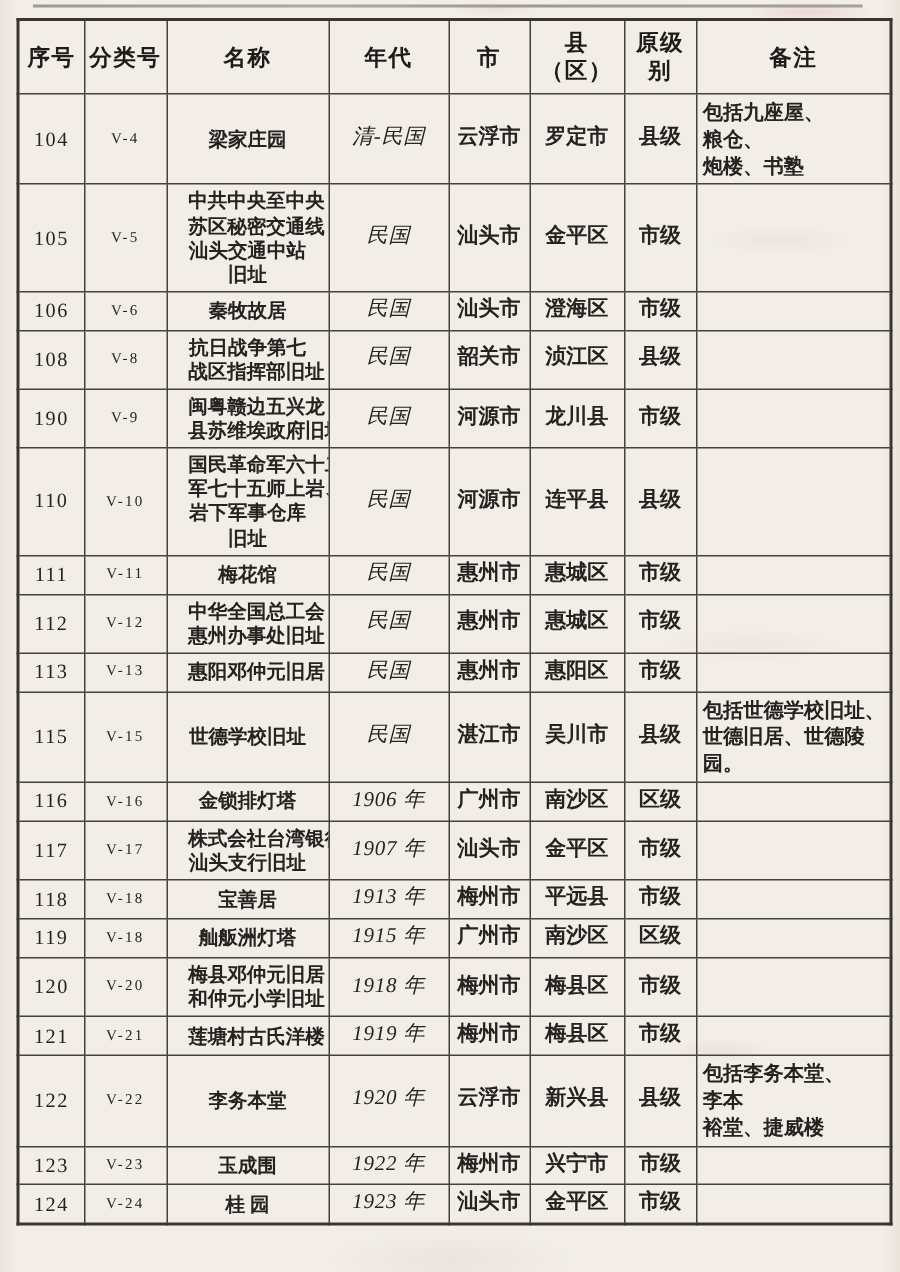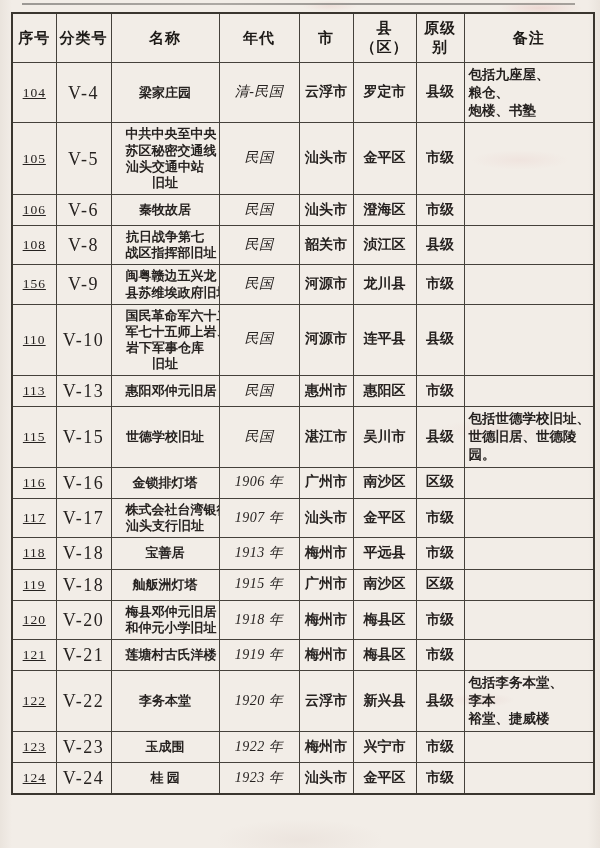--- a/index.html
+++ b/index.html
@@ -36,22 +36,22 @@
   .doc-table th {
     font-family: "Liberation Sans", sans-serif;
     font-weight: bold; font-size: 15px;
     padding: 5px 0; text-align: center;
     letter-spacing: 1px; color: #1e1b18;
   }
   .doc-table td {
     font-size: 14px; text-align: center; vertical-align: middle;
     padding: 3px 2px; line-height: 1.35; color: #262220;
   }
-  td.c-no       { letter-spacing: 1px; font-size: 13.5px; text-decoration: underline; }
-  td.c-class_no { letter-spacing: 1.5px; font-size: 18px; }
+  td.c-no       { letter-spacing: 1px; font-size: 13.5px; }
+  td.c-class_no { letter-spacing: 1.5px; font-size: 10px; }
   td.c-name {
     font-size: 13px; line-height: 1.24;
     white-space: pre-line; word-break: keep-all;
     padding: 3px 14px; font-weight: 600;
   }
   td.c-era  { letter-spacing: 0.5px; font-style: italic; }
   td.c-city, td.c-county, td.c-level { font-weight: 600; }
   td.c-note {
     font-size: 13.5px; line-height: 1.32; text-align: left;
     padding: 3px 4px; white-space: pre-line; word-break: keep-all;
@@ -127,41 +127,62 @@
         <td class="c-class_no">V-8</td>
         <td class="c-name">抗日战争第七
 战区指挥部旧址</td>
         <td class="c-era">民国</td>
         <td class="c-city">韶关市</td>
         <td class="c-county">浈江区</td>
         <td class="c-level">县级</td>
         <td class="c-note"></td>
       </tr>
       <tr>
-        <td class="c-no">156</td>
+        <td class="c-no">190</td>
         <td class="c-class_no">V-9</td>
         <td class="c-name">闽粤赣边五兴龙
 县苏维埃政府旧址</td>
         <td class="c-era">民国</td>
         <td class="c-city">河源市</td>
         <td class="c-county">龙川县</td>
         <td class="c-level">市级</td>
         <td class="c-note"></td>
       </tr>
       <tr>
         <td class="c-no">110</td>
         <td class="c-class_no">V-10</td>
         <td class="c-name">国民革命军六十二
 军七十五师上岩、
 岩下军事仓库
 旧址</td>
         <td class="c-era">民国</td>
         <td class="c-city">河源市</td>
         <td class="c-county">连平县</td>
         <td class="c-level">县级</td>
+        <td class="c-note"></td>
+      </tr>
+      <tr>
+        <td class="c-no">111</td>
+        <td class="c-class_no">V-11</td>
+        <td class="c-name">梅花馆</td>
+        <td class="c-era">民国</td>
+        <td class="c-city">惠州市</td>
+        <td class="c-county">惠城区</td>
+        <td class="c-level">市级</td>
+        <td class="c-note"></td>
+      </tr>
+      <tr>
+        <td class="c-no">112</td>
+        <td class="c-class_no">V-12</td>
+        <td class="c-name">中华全国总工会
+惠州办事处旧址</td>
+        <td class="c-era">民国</td>
+        <td class="c-city">惠州市</td>
+        <td class="c-county">惠城区</td>
+        <td class="c-level">市级</td>
         <td class="c-note"></td>
       </tr>
       <tr>
         <td class="c-no">113</td>
         <td class="c-class_no">V-13</td>
         <td class="c-name">惠阳邓仲元旧居</td>
         <td class="c-era">民国</td>
         <td class="c-city">惠州市</td>
         <td class="c-county">惠阳区</td>
         <td class="c-level">市级</td>

